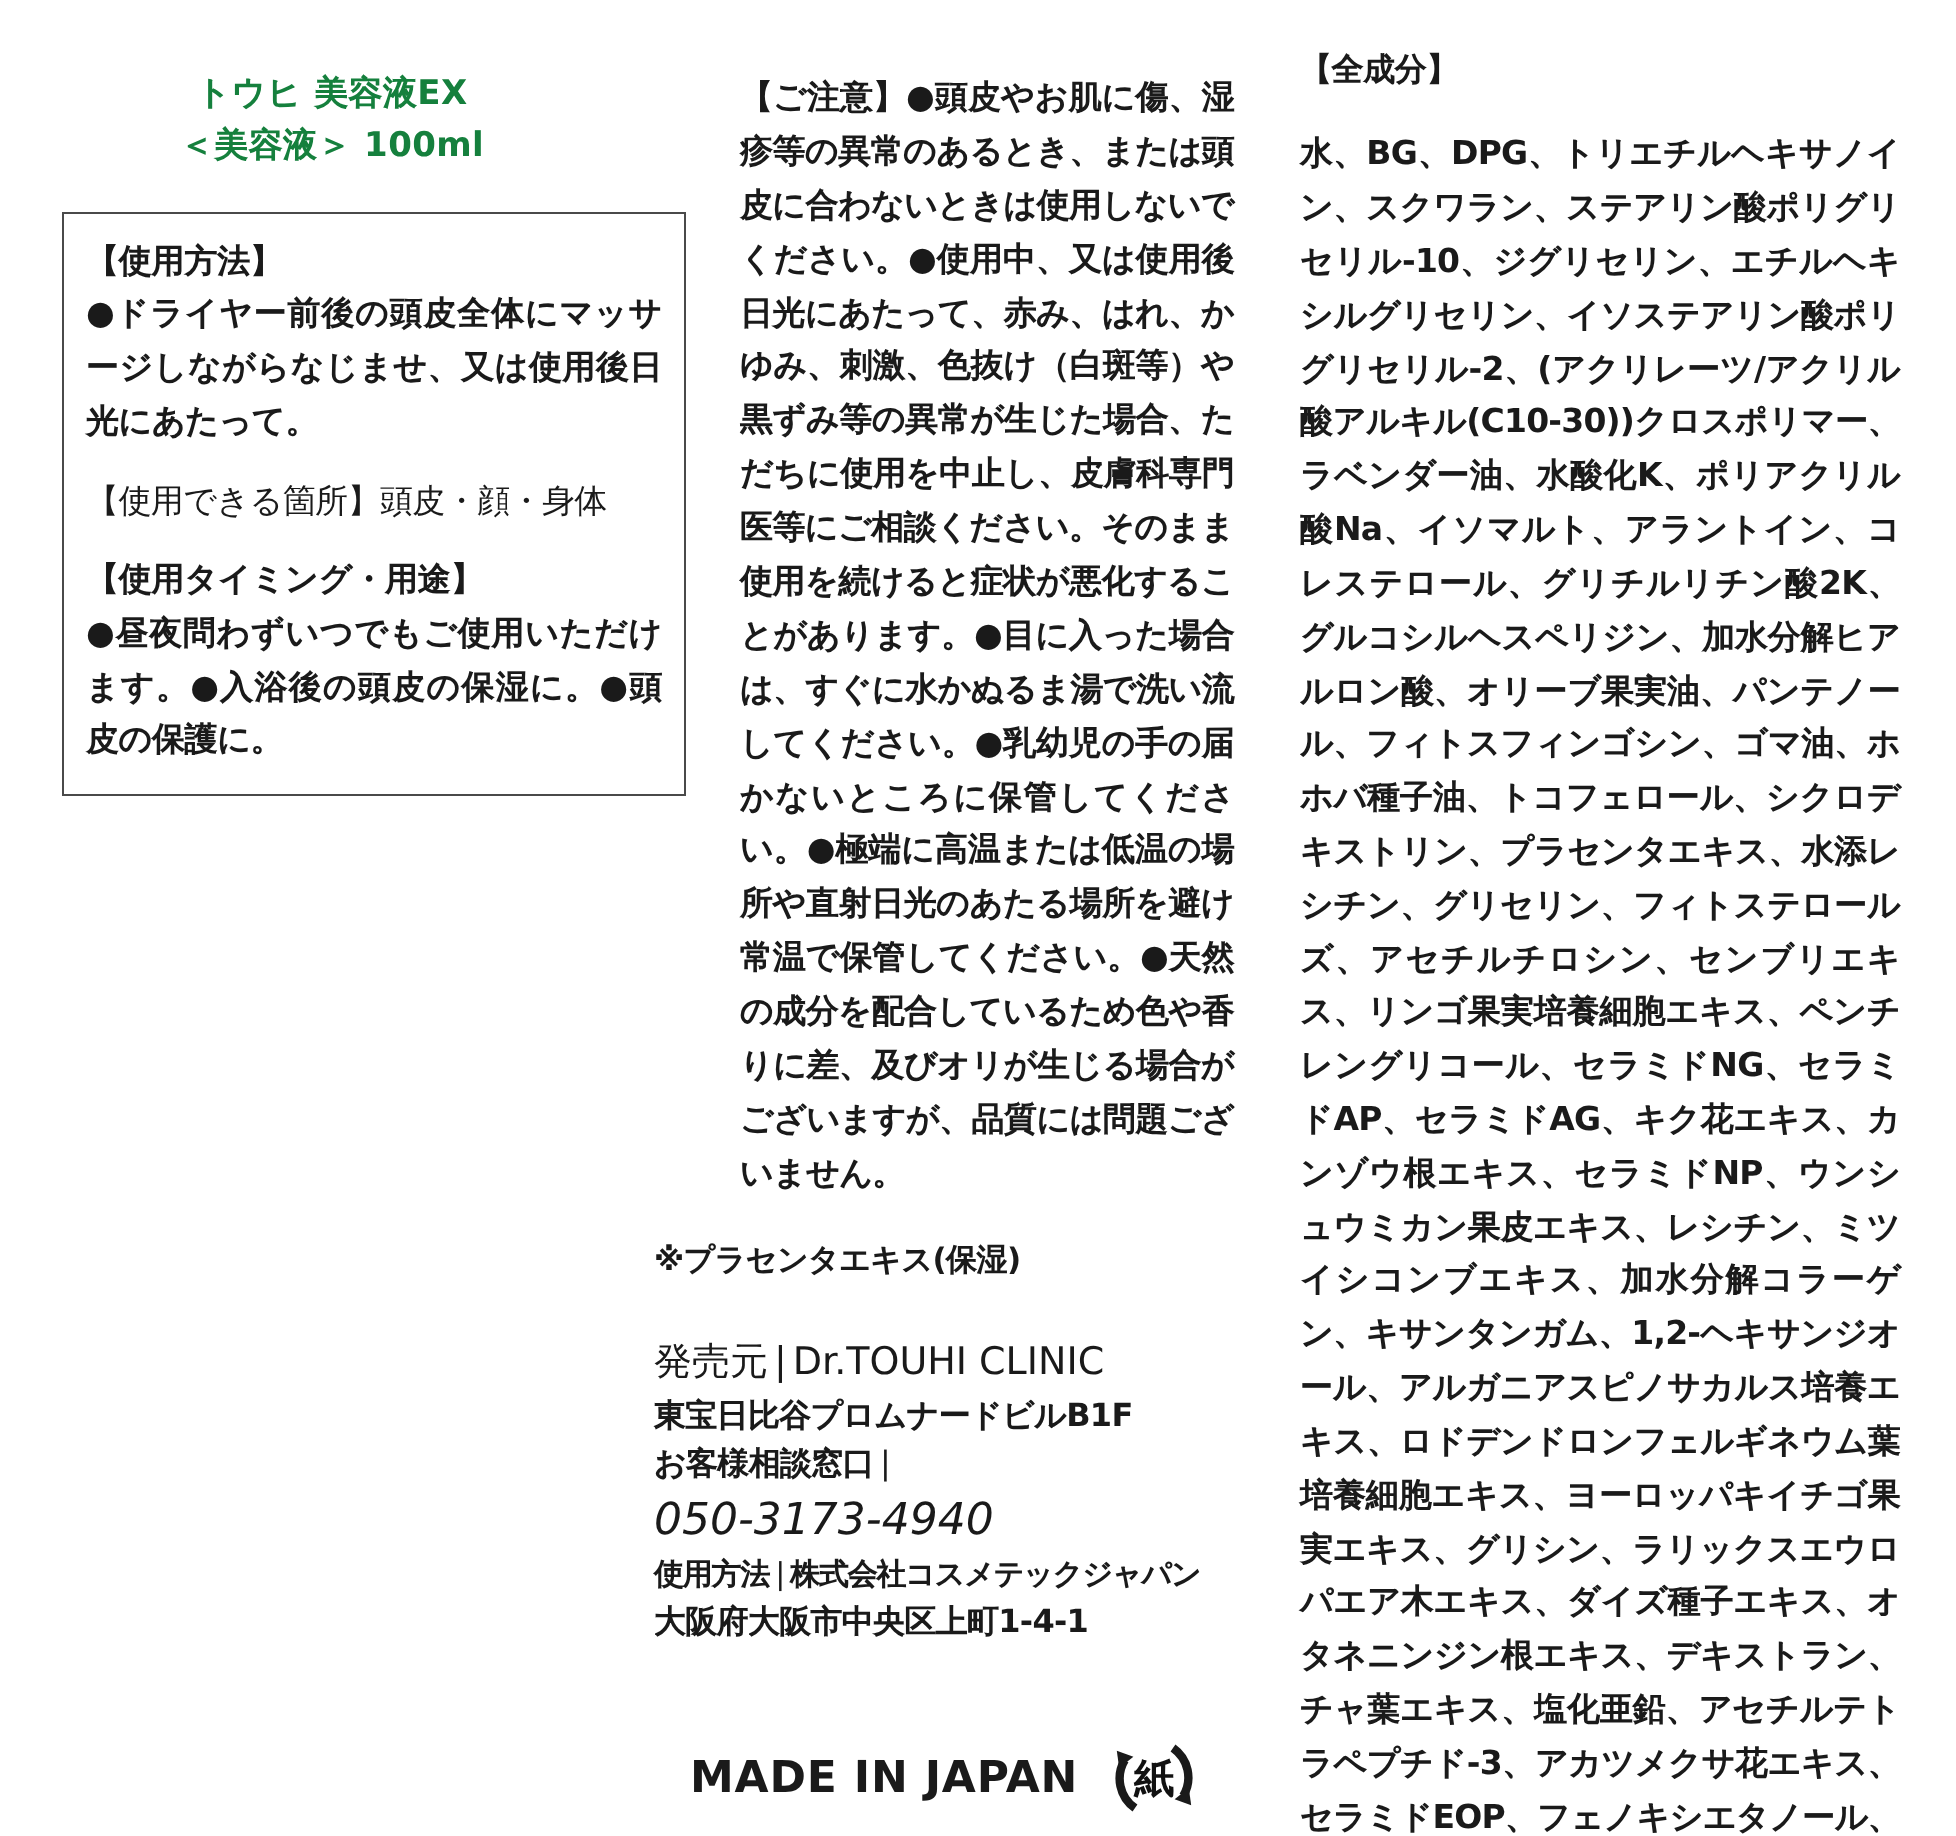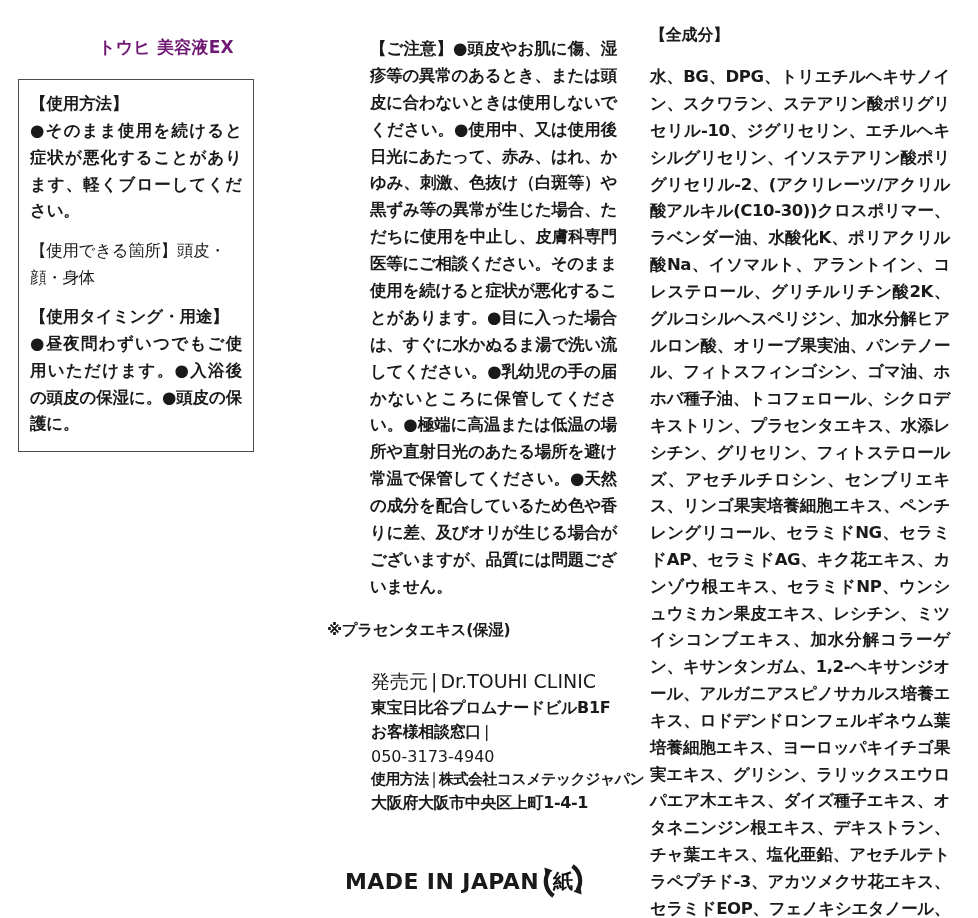--- a/index.html
+++ b/index.html
@@ -31,31 +31,32 @@
   .col-right  { left: 650px; width: 300px; }
 
   
   .product-title {
     margin-top: 34px;
     text-align: center;
     font-size: 17px;
     line-height: 1.55;
     font-weight: 700;
     letter-spacing: 0.2px;
-    color: #701a75;
+    color: #15803d;
   }
   .product-title .line2 {
     display: block;
     font-weight: 700;
   }
 
   
   .usage-box {
     margin-top: 19px;
-    width: 236px;
+    margin-left: 13px;
+    width: 312px;
     border: 1.6px solid #4a4a4a;
     box-sizing: border-box;
     padding: 11px 11px 13px 11px;
     background: #fff;
   }
   .usage-block { margin: 0 0 13px 0; }
   .usage-block:last-child { margin-bottom: 0; }
   .usage-heading {
     font-size: 16.5px;
     line-height: 1.62;
@@ -102,46 +103,47 @@
 
   .company-block {
     margin-top: 24px;
   }
   .company-line {
     font-size: 16px;
     line-height: 1.52;
     font-weight: 700;
     letter-spacing: -0.35px;
     white-space: nowrap;
-    margin-left: 44px;
   }
   .company-line.big {
-    font-size: 16px;
+    font-size: 22px;
     line-height: 1.35;
     font-weight: 400;
     letter-spacing: 0px;
     margin-top: 2px;
+    font-style: italic;
   }
   .company-line.brand {
     font-size: 19px;
     font-weight: 400;
     letter-spacing: 0px;
   }
   .company-line.small {
     font-size: 15px;
     letter-spacing: -0.6px;
   }
   .sep { padding: 0 3px; font-weight: 400; }
 
   
   .madein-row {
     margin-top: 42px;
     margin-left: 18px;
     display: flex;
     align-items: center;
+    gap: 14px;
   }
   .madein-text {
     font-size: 22px;
     font-weight: 700;
     letter-spacing: 0.4px;
     color: #1a1a1a;
   }
   .recycle-mark {
     width: 48px;
     height: 48px;
@@ -182,27 +184,28 @@
 </style>
 </head>
 <body>
 
 <div class="label-sheet">
 
   <div class="col col-left">
 
     <div class="product-title">
       <span>トウヒ 美容液EX</span>
+      <span class="line2">＜美容液＞ 100ml</span>
     </div>
 
     <div class="usage-box">
 
       <div class="usage-block">
         <p class="usage-heading">【使用方法】</p>
-        <p class="usage-text">●そのまま使用を続けると症状が悪化することがあります、軽くブローしてください。</p>
+        <p class="usage-text">●ドライヤー前後の頭皮全体にマッサージしながらなじませ、又は使用後日光にあたって。</p>
       </div>
 
       <div class="usage-block">
         <p class="usage-inline">【使用できる箇所】頭皮・顔・身体</p>
       </div>
 
       <div class="usage-block">
         <p class="usage-heading">【使用タイミング・用途】</p>
         <p class="usage-text">●昼夜問わずいつでもご使用いただけます。●入浴後の頭皮の保湿に。●頭皮の保護に。</p>
       </div>

